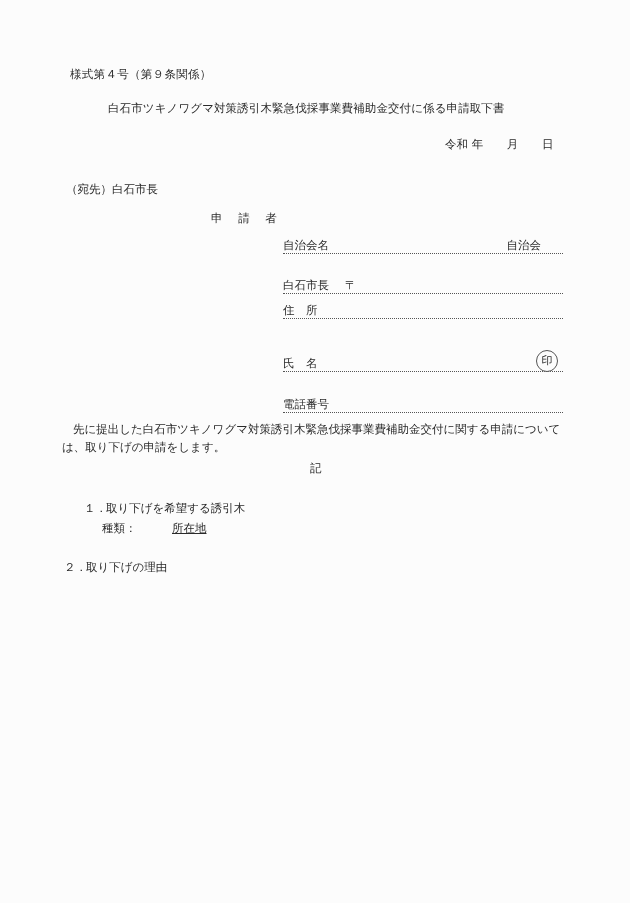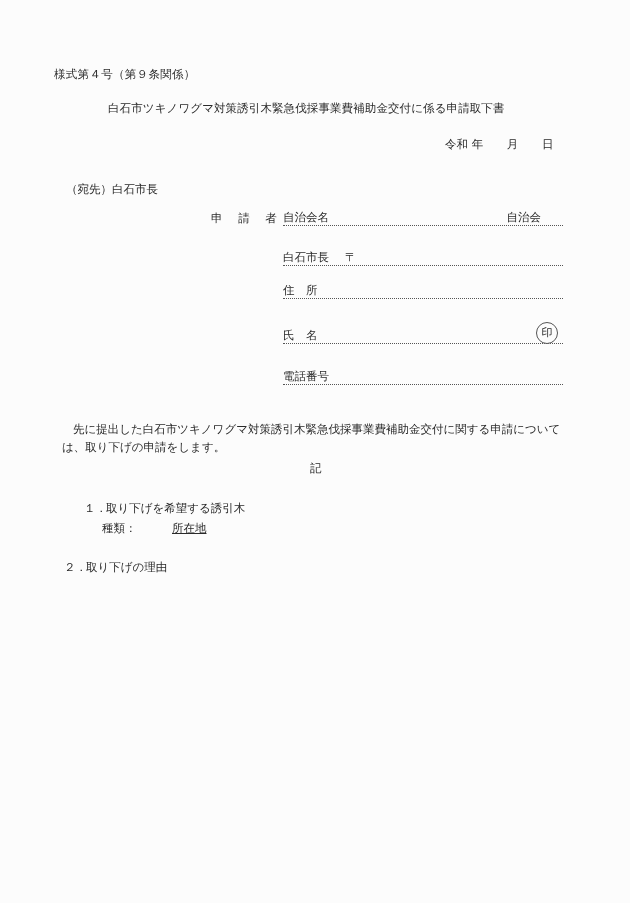--- a/index.html
+++ b/index.html
@@ -11,47 +11,48 @@
     width: 630px;
     height: 903px;
     position: relative;
     overflow: hidden;
     font-family: "DejaVu Serif", "Liberation Serif", serif;
     color: #2a2a2a;
     font-size: 11.5px;
   }
   .abs { position: absolute; white-space: nowrap; line-height: 16px; }
 
-  #form-number { left: 54px; top: 66px; letter-spacing: 0.3px; }
+  #form-number { left: 70px; top: 66px; letter-spacing: 0.3px; }
   #doc-title { left: 108px; top: 100px; letter-spacing: 0.1px; }
   #date-line { left: 445px; top: 136px; }
   #date-line span { display: inline-block; }
   .date-era { }
   .date-unit { margin-right: 20px; }
   .date-unit:last-child { margin-right: 0; }
 
   #addressee { left: 66px; top: 181px; }
   #applicant-label { left: 211px; top: 210px; letter-spacing: 6px; }
 
   .field {
     position: absolute;
     left: 283px;
     width: 280px;
     height: 16px;
     border-bottom: 1px dotted #555;
     line-height: 16px;
     white-space: nowrap;
+    margin-top: 28px;
   }
   .field .lbl { position: absolute; left: 0; top: 0; }
   .field .suffix { position: absolute; right: 22px; top: 0; }
   .field .zip-mark { position: absolute; left: 62px; top: 0; }
 
   #field-association { top: 209px; }
   #field-postal { top: 249px; }
-  #field-address { top: 282px; }
+  #field-address { top: 274px; }
   #field-name { top: 327px; }
   #field-phone { top: 368px; }
 
   .seal {
     position: absolute;
     right: 5px;
     top: -5px;
     width: 20px;
     height: 20px;
     border: 1px solid #555;

